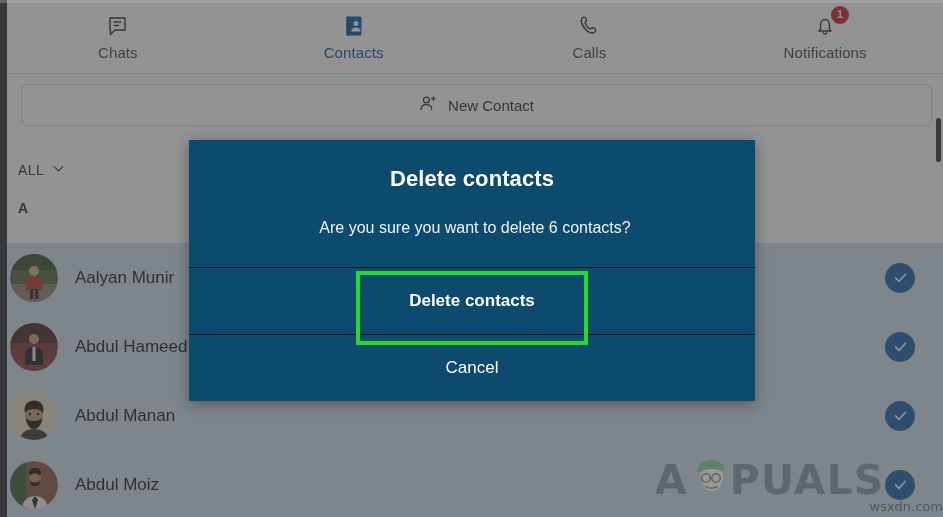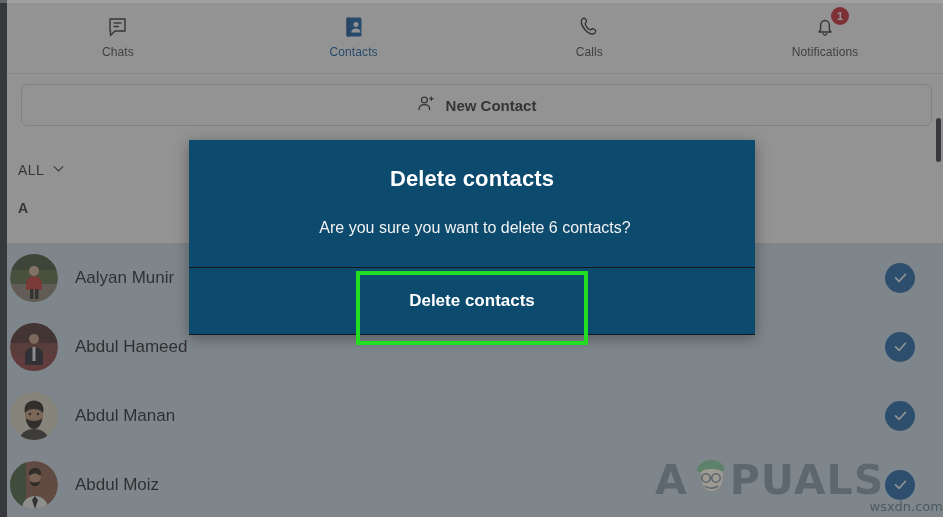--- a/index.html
+++ b/index.html
@@ -57,21 +57,21 @@
   }
   .tab-icon {
     position: relative;
     width: 26px; height: 26px;
     display: flex;
     align-items: center;
     justify-content: center;
     color: #2a2a2a;
   }
   .tab-label {
-    font-size: 12px;
+    font-size: 15px;
     color: #444;
     letter-spacing: .1px;
   }
   .tab.active .tab-label { color: #0a57a4; }
   .tab.active .tab-icon { color: #0c5ba8; }
 
   .badge {
     position: absolute;
     top: -7px; right: -11px;
     min-width: 18px; height: 18px;
@@ -103,21 +103,20 @@
     margin-left: 9px;
     border: 1px solid #d8d8d8;
     border-radius: 6px;
     background: #ffffff;
     display: flex;
     align-items: center;
     justify-content: center;
     gap: 9px;
     color: #2a2a2a;
     font-size: 15px;
-    font-weight: bold;
   }
 
   
   .filter-row {
     position: absolute;
     left: 0; top: 150px;
     width: 943px; height: 40px;
     display: flex;
     align-items: center;
     padding-left: 18px;
@@ -469,20 +468,21 @@
   <div class="seam-top"></div>
 
   <div class="modal">
     <div class="modal-head">
       <div class="modal-title">Delete contacts</div>
     </div>
     <div class="modal-msg">Are you sure you want to delete 6 contacts?</div>
     <div class="modal-sep"></div>
     <div class="modal-btn primary">Delete contacts</div>
     <div class="modal-sep"></div>
+    <div class="modal-btn cancel">Cancel</div>
   </div>
 
   <div class="annot-box"></div>
 
   <div class="watermark">
     <span class="wm-text">A</span>
     <span class="wm-text" style="margin-left:42px">PUALS</span>
     <span class="wm-face">
       <svg width="44" height="46" viewBox="0 0 44 46">
         <path d="M6 16c0-7 6-12 14-12s13 4 13 9c0 2-2 3-4 3H9c-2 0-3-1-3 0z" fill="#2f7a36"></path>

